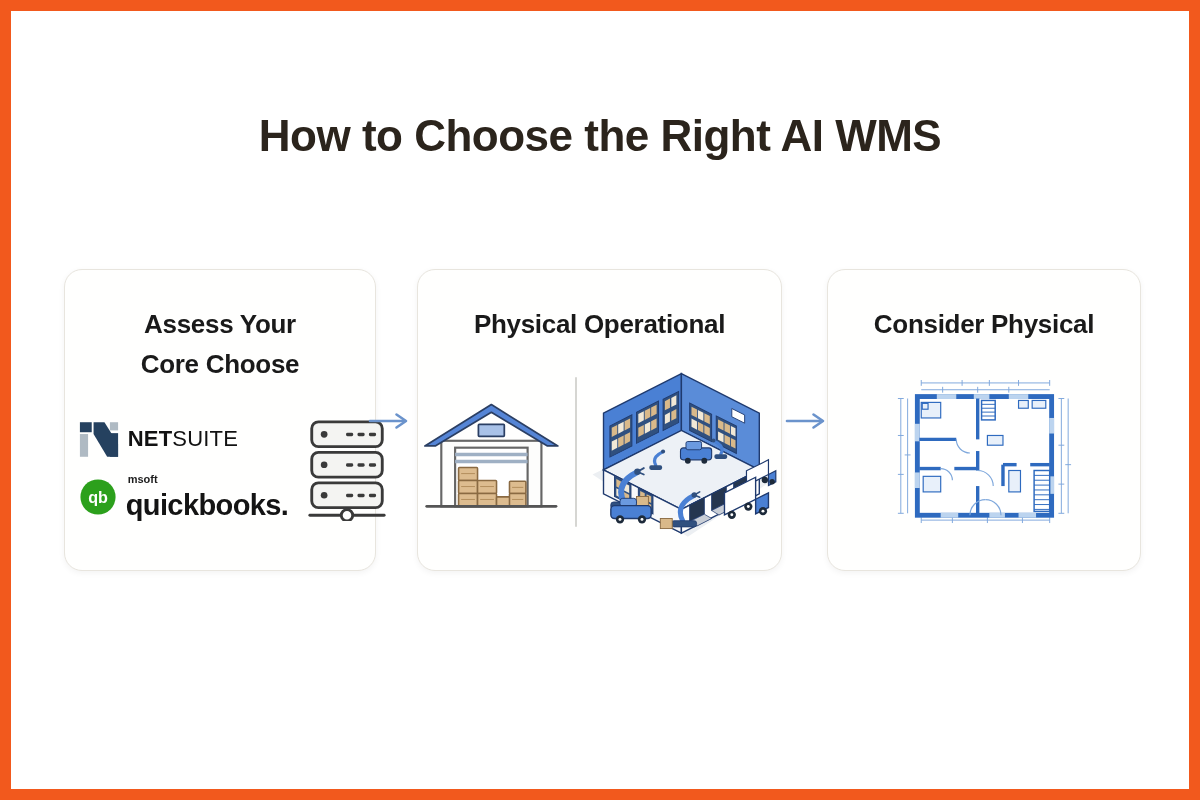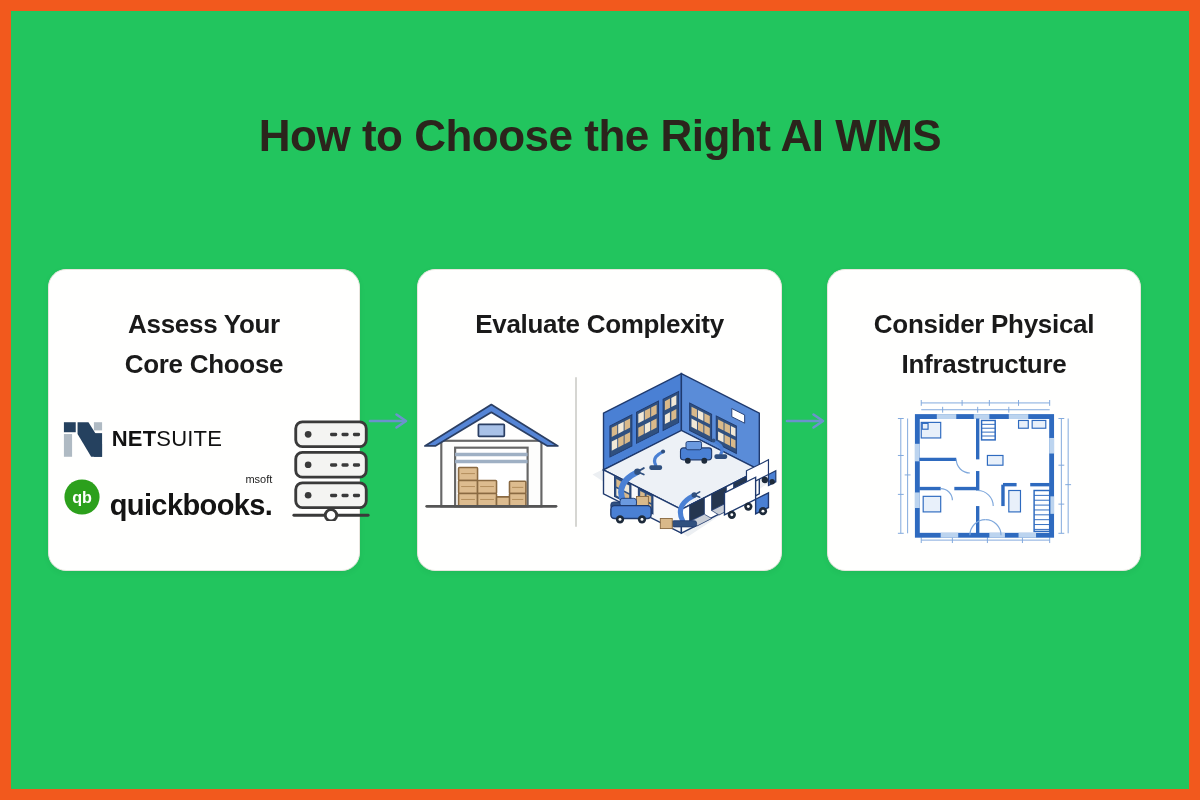--- a/index.html
+++ b/index.html
@@ -1,43 +1,43 @@
 <!DOCTYPE html>
 <html><head>
 <meta charset="utf-8">
 <style>
   html,body{margin:0;padding:0;background:#ddd;}
   .canvas{
-    position:relative;width:1200px;height:800px;background:#22c55e;
+    position:relative;width:1200px;height:800px;background:#ffffff;
     font-family:"Liberation Sans",sans-serif;overflow:hidden;box-sizing:border-box;
   }
   .border-frame{position:absolute;inset:0;border:11px solid #F2591D;pointer-events:none;z-index:10;}
   .title{
     position:absolute;top:110px;left:0;width:100%;margin:0;text-align:center;
     font-size:44px;font-weight:bold;color:#2B241C;letter-spacing:-0.5px;line-height:1.2;
   }
   .card{
     position:absolute;top:269px;height:302px;background:#FFFFFE;
     border:1px solid #E8E5DE;border-radius:18px;box-shadow:0 2px 6px rgba(0,0,0,0.05);
     display:flex;flex-direction:column;align-items:center;box-sizing:border-box;
   }
-  .card-1{left:48px;width:312px;}
+  .card-1{left:64px;width:312px;}
   .card-2{left:417px;width:365px;}
   .card-3{left:827px;width:314px;}
   .card-title{margin:34px 0 0 0;text-align:center;font-size:26px;line-height:40px;font-weight:bold;color:#1A1A1A;letter-spacing:-0.3px;}
   .card-title .line{display:block;}
   .card-content{flex:1;display:flex;align-items:center;justify-content:center;width:100%;}
   .content-1{gap:18px;padding-bottom:14px;padding-left:27px;}
   .logos-col{display:flex;flex-direction:column;gap:16px;align-items:flex-start;}
   .logo-row{display:flex;flex-direction:row;align-items:center;gap:9px;}
   .ns-text{font-size:22px;color:#121212;letter-spacing:0.2px;white-space:nowrap;}
   .ns-bold{font-weight:bold;}
   .ns-light{font-weight:normal;}
   .qb-text{display:flex;flex-direction:column;line-height:1;}
-  .qb-small{font-size:11px;font-weight:normal;color:#1c1c1c;margin:0 0 6px 2px;text-align:right;}
+  .qb-small{font-size:11px;font-weight:bold;color:#1c1c1c;margin:0 0 6px 2px;}
   .qb-main{font-size:29px;font-weight:bold;color:#141414;letter-spacing:-0.6px;}
   .arrow{position:absolute;top:411px;width:46px;height:20px;}
   .arrow-1{left:368px;}
   .arrow-2{left:785px;}
   .content-2{gap:10px;padding-bottom:10px;}
   .divider{width:2px;height:150px;background:#D6D6D2;border-radius:1px;align-self:center;}
   .content-3{padding-bottom:10px;}
   svg{display:block;}
 </style>
 </head>
@@ -103,21 +103,21 @@
     </div>
   </section>
 
   <svg class="arrow arrow-1" viewBox="0 0 46 20">
     <path d="M2,10 H35" stroke="#6B93CC" stroke-width="2.6" stroke-linecap="round" fill="none"></path>
     <path d="M28.5,3.5 L38,10 L28.5,16.5" stroke="#6B93CC" stroke-width="2.6" stroke-linecap="round" stroke-linejoin="round" fill="none"></path>
   </svg>
 
   <section class="card card-2">
     <h2 class="card-title">
-      <span class="line">Evaluate Complexity</span>
+      <span class="line">Physical Operational</span>
     </h2>
     <div class="card-content content-2">
 
       <svg viewBox="0 0 170 140" width="148" height="122">
         <rect x="27" y="57" width="116" height="76" fill="#FDFDFC" stroke="#666666" stroke-width="2.5"></rect>
         <polygon points="8,63 85,15 162,63 150,63 85,24 20,63" fill="#5585D6" stroke="#2B3F63" stroke-width="2" stroke-linejoin="round"></polygon>
         <rect x="70" y="38" width="30" height="14" rx="1" fill="#A9C2E8" stroke="#2B3F63" stroke-width="2"></rect>
         <rect x="43" y="65" width="84" height="68" fill="#FFFFFF" stroke="#666666" stroke-width="2.5"></rect>
         <line x1="43" y1="73" x2="127" y2="73" stroke="#9FB0C4" stroke-width="4"></line>
         <line x1="43" y1="81" x2="127" y2="81" stroke="#9FB0C4" stroke-width="4"></line>
@@ -282,21 +282,20 @@
   </section>
 
   <svg class="arrow arrow-2" viewBox="0 0 46 20">
     <path d="M2,10 H35" stroke="#6B93CC" stroke-width="2.6" stroke-linecap="round" fill="none"></path>
     <path d="M28.5,3.5 L38,10 L28.5,16.5" stroke="#6B93CC" stroke-width="2.6" stroke-linecap="round" stroke-linejoin="round" fill="none"></path>
   </svg>
 
   <section class="card card-3">
     <h2 class="card-title">
       <span class="line">Consider Physical</span>
-      <span class="line">Infrastructure</span>
     </h2>
     <div class="card-content content-3">
       <svg viewBox="0 0 185 155" width="180" height="151">
         <g stroke="#7FA8DC" stroke-width="1">
           <line x1="28" y1="6" x2="160" y2="6"></line>
             <line x1="28" y1="3" x2="28" y2="9"></line>
             <line x1="70" y1="3" x2="70" y2="9"></line>
             <line x1="98" y1="3" x2="98" y2="9"></line>
             <line x1="128" y1="3" x2="128" y2="9"></line>
             <line x1="160" y1="3" x2="160" y2="9"></line>

